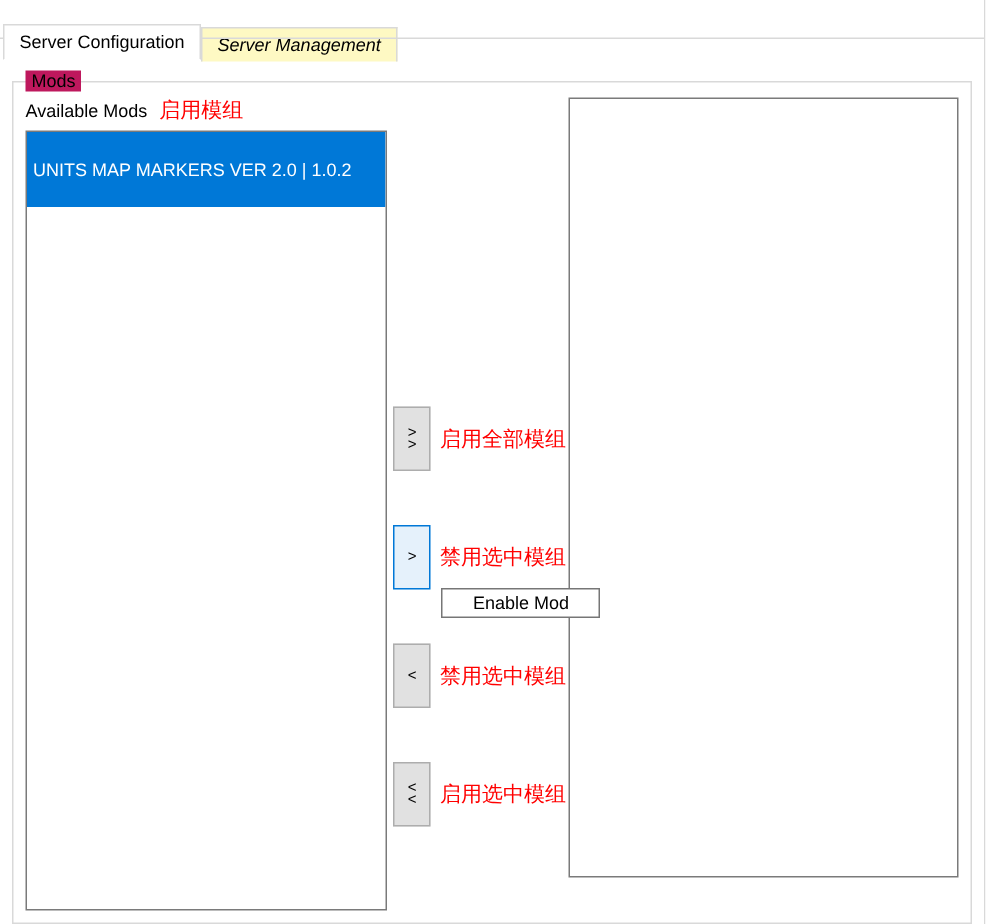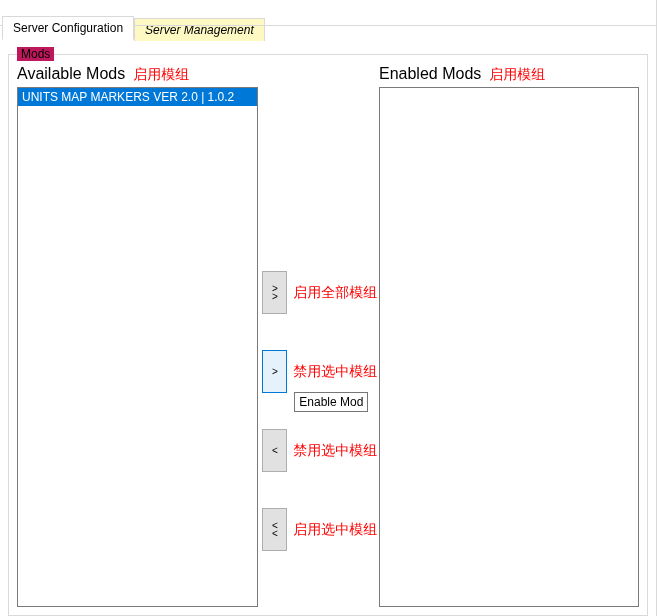--- a/index.html
+++ b/index.html
@@ -84,36 +84,36 @@
     .col-buttons { width: 150px; padding-top: 26px; }
     .col-enabled { flex: 1; }
     .label-row {
       display: flex;
       align-items: baseline;
       gap: 8px;
       margin-bottom: 4px;
       height: 18px;
     }
     .label-text {
-      font-size: 16px;
+      font-size: 12px;
       color: #000;
       text-align: right;
     }
     .annotation {
       color: #ff0000;
       font-size: 14px;
     }
     .listbox {
       border: 1px solid #7a7a7a;
       background: #fff;
       height: 520px;
       overflow: auto;
     }
     .list-item {
-      padding: 2px 4px;
+      padding: 18px 4px;
       font-size: 12px;
       color: #000;
       white-space: nowrap;
     }
     .list-item.selected {
       background: #0078d7;
       color: #fff;
     }
     .button-group {
       display: flex;
@@ -147,21 +147,21 @@
     .glyph-btn.hover {
       background: #e5f1fb;
       border-color: #0078d7;
     }
     .tooltip {
       position: absolute;
       top: 42px;
       left: 32px;
       background: #fff;
       border: 1px solid #767676;
-      padding: 2px 4px;
+      padding: 2px 20px;
       font-size: 12px;
       white-space: nowrap;
       z-index: 10;
     }
     .col-enabled .listbox {
       width: 260px;
     }
   </style>
 </head>
 <body>
@@ -215,22 +215,18 @@
               <button class="glyph-btn">
                 <span>&lt;</span>
                 <span>&lt;</span>
               </button>
               <span class="annotation">启用选中模组</span>
             </div>
           </div>
         </div>
 
         <div class="column col-enabled" style="margin-left:-110px;">
-          <div class="label-row" style="margin-left:110px;">
-            <span class="label-text">Enabled Mods</span>
-            <span class="annotation">启用模组</span>
-          </div>
           <div class="listbox" style="margin-left:110px;"></div>
         </div>
       </div>
     </div>
   </div>
 </div>
 
 </body></html>

